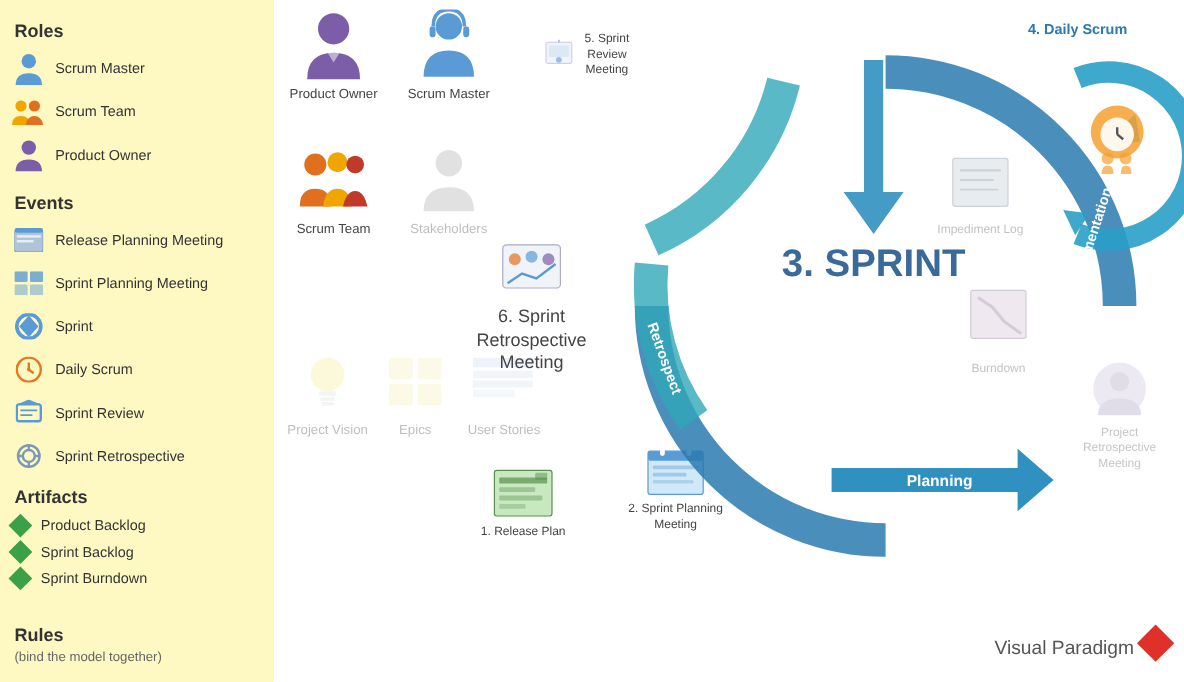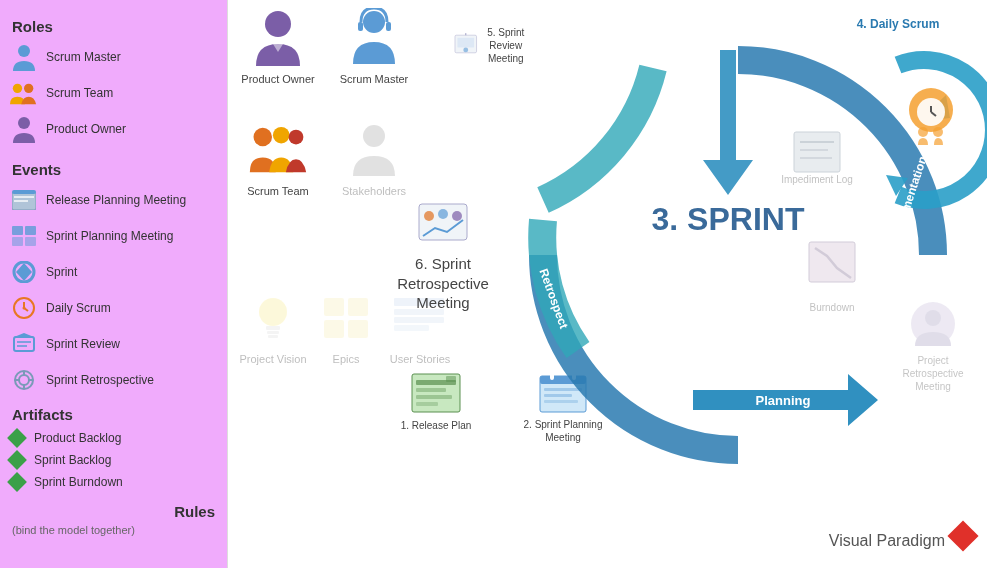--- a/index.html
+++ b/index.html
@@ -5,21 +5,21 @@
     * { box-sizing: border-box; margin: 0; padding: 0; }
     body { font-family: Arial, sans-serif; background: #fff; width: 987px; height: 568px; overflow: hidden; display: flex; }
 
     
     #sidebar {
       width: 228px;
       min-width: 228px;
       border-right: 1px solid #ddd;
       padding: 10px 0;
       overflow-y: auto;
-      background: #f0abfc;
+      background: #fef9c3;
     }
     .section-title {
       font-size: 15px;
       font-weight: bold;
       color: #333;
       padding: 8px 12px 4px 12px;
     }
     .section-subtitle {
       font-size: 11px;
       color: #666;
@@ -218,21 +218,21 @@
   </div>
   <div class="sidebar-item">
     <div class="diamond"></div>
     <span class="sidebar-label">Sprint Backlog</span>
   </div>
   <div class="sidebar-item">
     <div class="diamond"></div>
     <span class="sidebar-label">Sprint Burndown</span>
   </div>
 
-  <div class="section-title" style="margin-top:2px;text-align:right;">Rules</div>
+  <div class="section-title" style="margin-top:20px;">Rules</div>
   <div class="section-subtitle">(bind the model together)</div>
 </div>
 
 <div id="main">
 
   <div style="position:absolute; top:8px; left:10px; display:flex; gap:16px;">
 
     <div class="icon-item">
       <div class="icon-figure">
         <svg width="55" height="60" viewBox="0 0 55 60">
@@ -347,21 +347,21 @@
       <circle cx="14" cy="16" r="5" fill="#e07020" opacity="0.7"></circle>
       <circle cx="28" cy="14" r="5" fill="#5b9bd5" opacity="0.7"></circle>
       <circle cx="42" cy="16" r="5" fill="#7b5ea7" opacity="0.7"></circle>
 
       <polyline points="8,36 20,28 32,32 48,20" fill="none" stroke="#5b9bd5" stroke-width="2"></polyline>
     </svg>
     <div style="font-size:15px; text-align:center; color:#444; margin-top:2px; line-height:1.3;">6. Sprint Retrospective
 Meeting</div>
   </div>
 
-  <div style="position:absolute; top:372px; left:170px; display:flex; flex-direction:column; align-items:center; width:76px;">
+  <div style="position:absolute; top:390px; left:170px; display:flex; flex-direction:column; align-items:center; width:76px;">
     <svg width="52" height="46" viewBox="0 0 52 46">
       <rect x="2" y="2" width="48" height="38" rx="2" fill="#c8e8c0" stroke="#5a9050"></rect>
       <rect x="6" y="8" width="40" height="5" rx="1" fill="#5a9050" opacity="0.7"></rect>
       <rect x="6" y="16" width="30" height="4" rx="1" fill="#5a9050" opacity="0.4"></rect>
       <rect x="6" y="23" width="36" height="4" rx="1" fill="#5a9050" opacity="0.4"></rect>
       <rect x="6" y="30" width="22" height="4" rx="1" fill="#5a9050" opacity="0.3"></rect>
 
       <rect x="36" y="4" width="10" height="6" rx="1" fill="#5a9050" opacity="0.5"></rect>
     </svg>
     <div style="font-size:10px; text-align:center; color:#444; margin-top:2px;">1. Release Plan</div>
@@ -382,21 +382,21 @@
 Meeting</div>
   </div>
 
   <div style="position:absolute; top:130px; right:130px; display:flex; flex-direction:column; align-items:center; width:80px; opacity:0.4;">
     <svg width="50" height="44" viewBox="0 0 50 44">
       <rect x="2" y="2" width="46" height="40" rx="2" fill="#c8d0d8" stroke="#8090a0"></rect>
       <line x1="8" y1="12" x2="42" y2="12" stroke="#8090a0" stroke-width="2"></line>
       <line x1="8" y1="20" x2="36" y2="20" stroke="#8090a0" stroke-width="1.5"></line>
       <line x1="8" y1="28" x2="40" y2="28" stroke="#8090a0" stroke-width="1.5"></line>
     </svg>
-    <div style="font-size:10px; text-align:center; color:#666; margin-top:0;">Impediment Log</div>
+    <div style="font-size:10px; text-align:center; color:#666; margin-top:12px;">Impediment Log</div>
   </div>
 
   <div style="position:absolute; top:240px; right:120px; display:flex; flex-direction:column; align-items:center; width:70px; opacity:0.4;gap:16px;">
     <svg width="50" height="44" viewBox="0 0 50 44">
       <rect x="2" y="2" width="46" height="40" rx="2" fill="#d8c8d8" stroke="#9080a0"></rect>
       <polyline points="8,8 20,16 30,28 44,38" fill="none" stroke="#9080a0" stroke-width="2.5"></polyline>
     </svg>
     <div style="font-size:10px; text-align:center; color:#666; margin-top:2px;">Burndown</div>
   </div>
 

